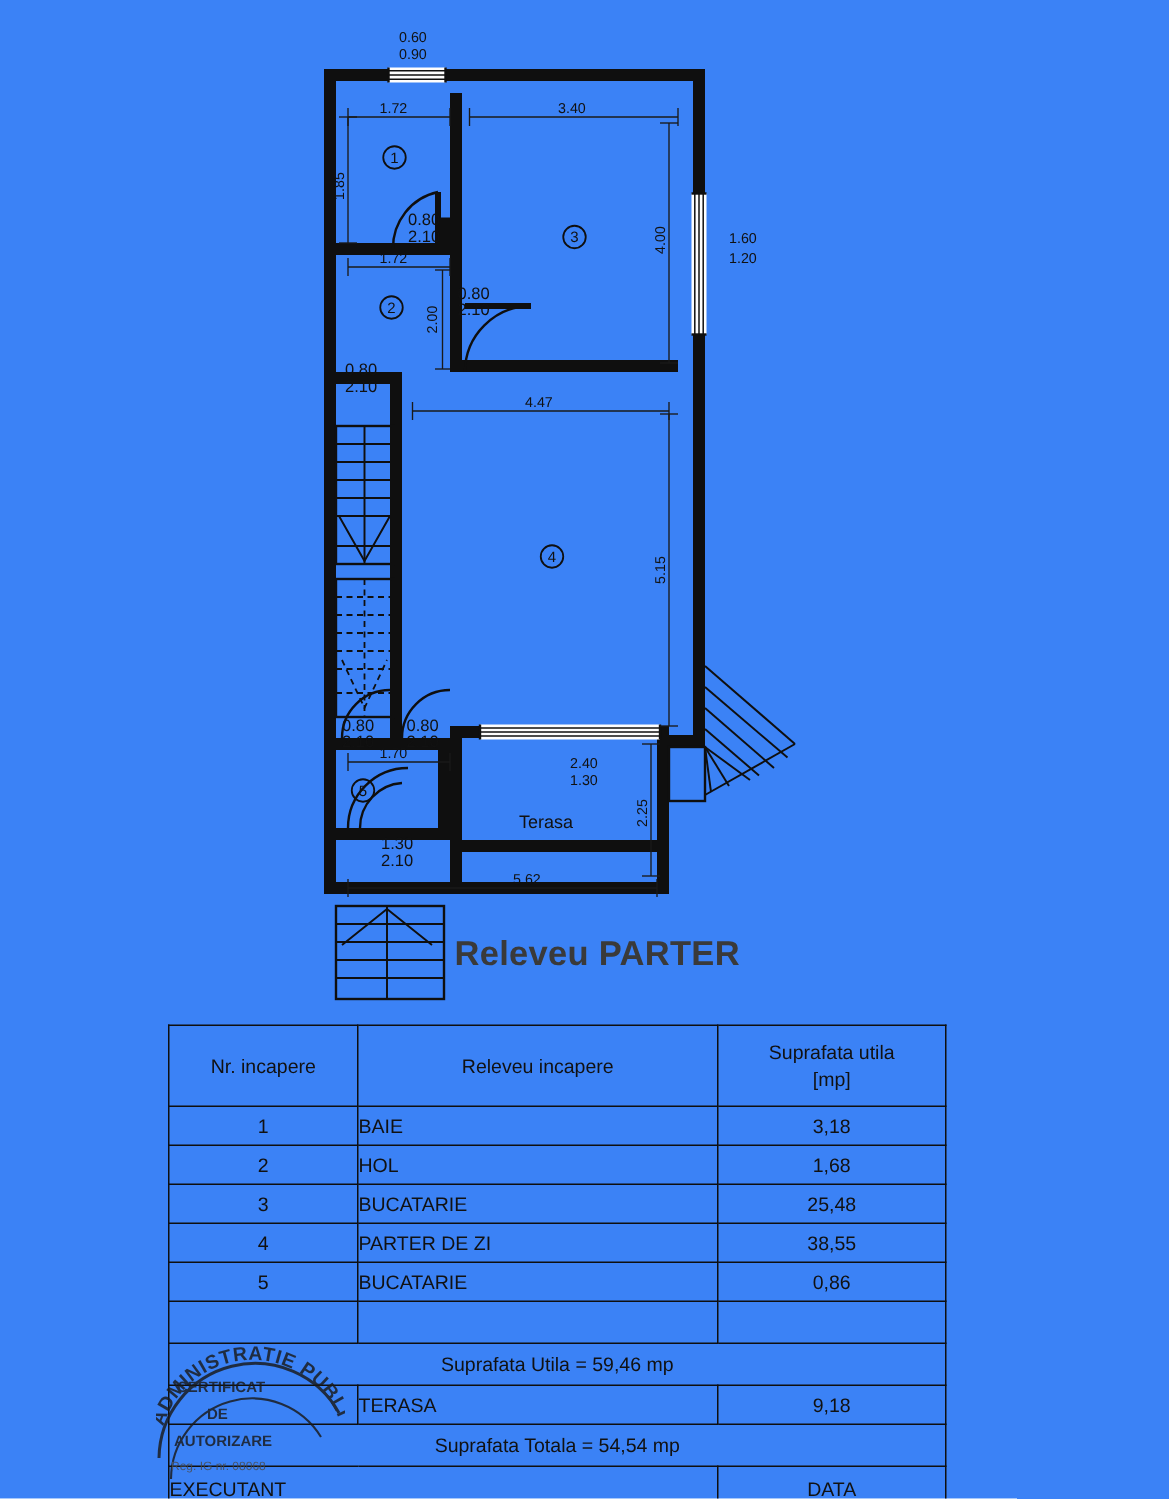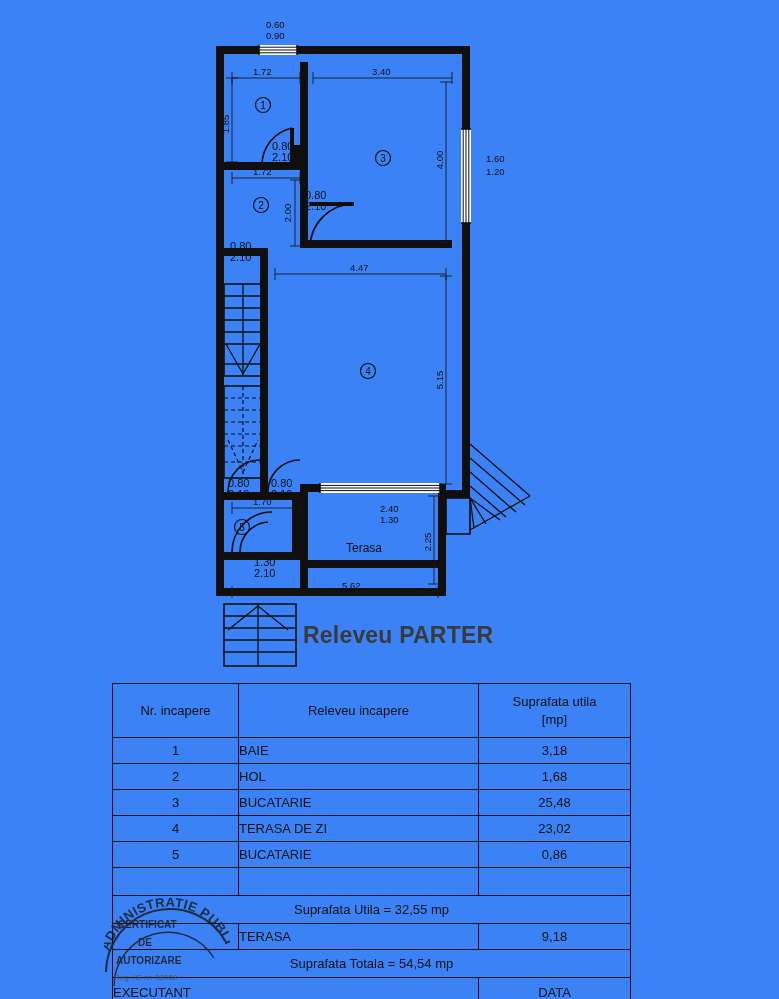--- a/index.html
+++ b/index.html
@@ -431,35 +431,35 @@
           <td class="body-cell c-name">HOL</td>
           <td class="body-cell c-area">1,68</td>
         </tr>
         <tr>
           <td class="body-cell c-nr">3</td>
           <td class="body-cell c-name">BUCATARIE</td>
           <td class="body-cell c-area">25,48</td>
         </tr>
         <tr>
           <td class="body-cell c-nr">4</td>
-          <td class="body-cell c-name">TERASA DE ZI</td>
-          <td class="body-cell c-area">23,02</td>
+          <td class="body-cell c-name">PARTER DE ZI</td>
+          <td class="body-cell c-area">38,55</td>
         </tr>
         <tr>
           <td class="body-cell c-nr">5</td>
           <td class="body-cell c-name">BUCATARIE</td>
           <td class="body-cell c-area">0,86</td>
         </tr>
         <tr class="empty-row">
           <td>&nbsp;</td>
           <td>&nbsp;</td>
           <td>&nbsp;</td>
         </tr>
         <tr>
-          <td class="sum-cell" colspan="3">Suprafata Utila = 32,55 mp</td>
+          <td class="sum-cell" colspan="3">Suprafata Utila = 59,46 mp</td>
         </tr>
         <tr>
           <td class="body-cell">&nbsp;</td>
           <td class="body-cell c-name">TERASA</td>
           <td class="body-cell c-area">9,18</td>
         </tr>
         <tr>
           <td class="sum-cell" colspan="3">Suprafata Totala =  54,54 mp</td>
         </tr>
         <tr>

